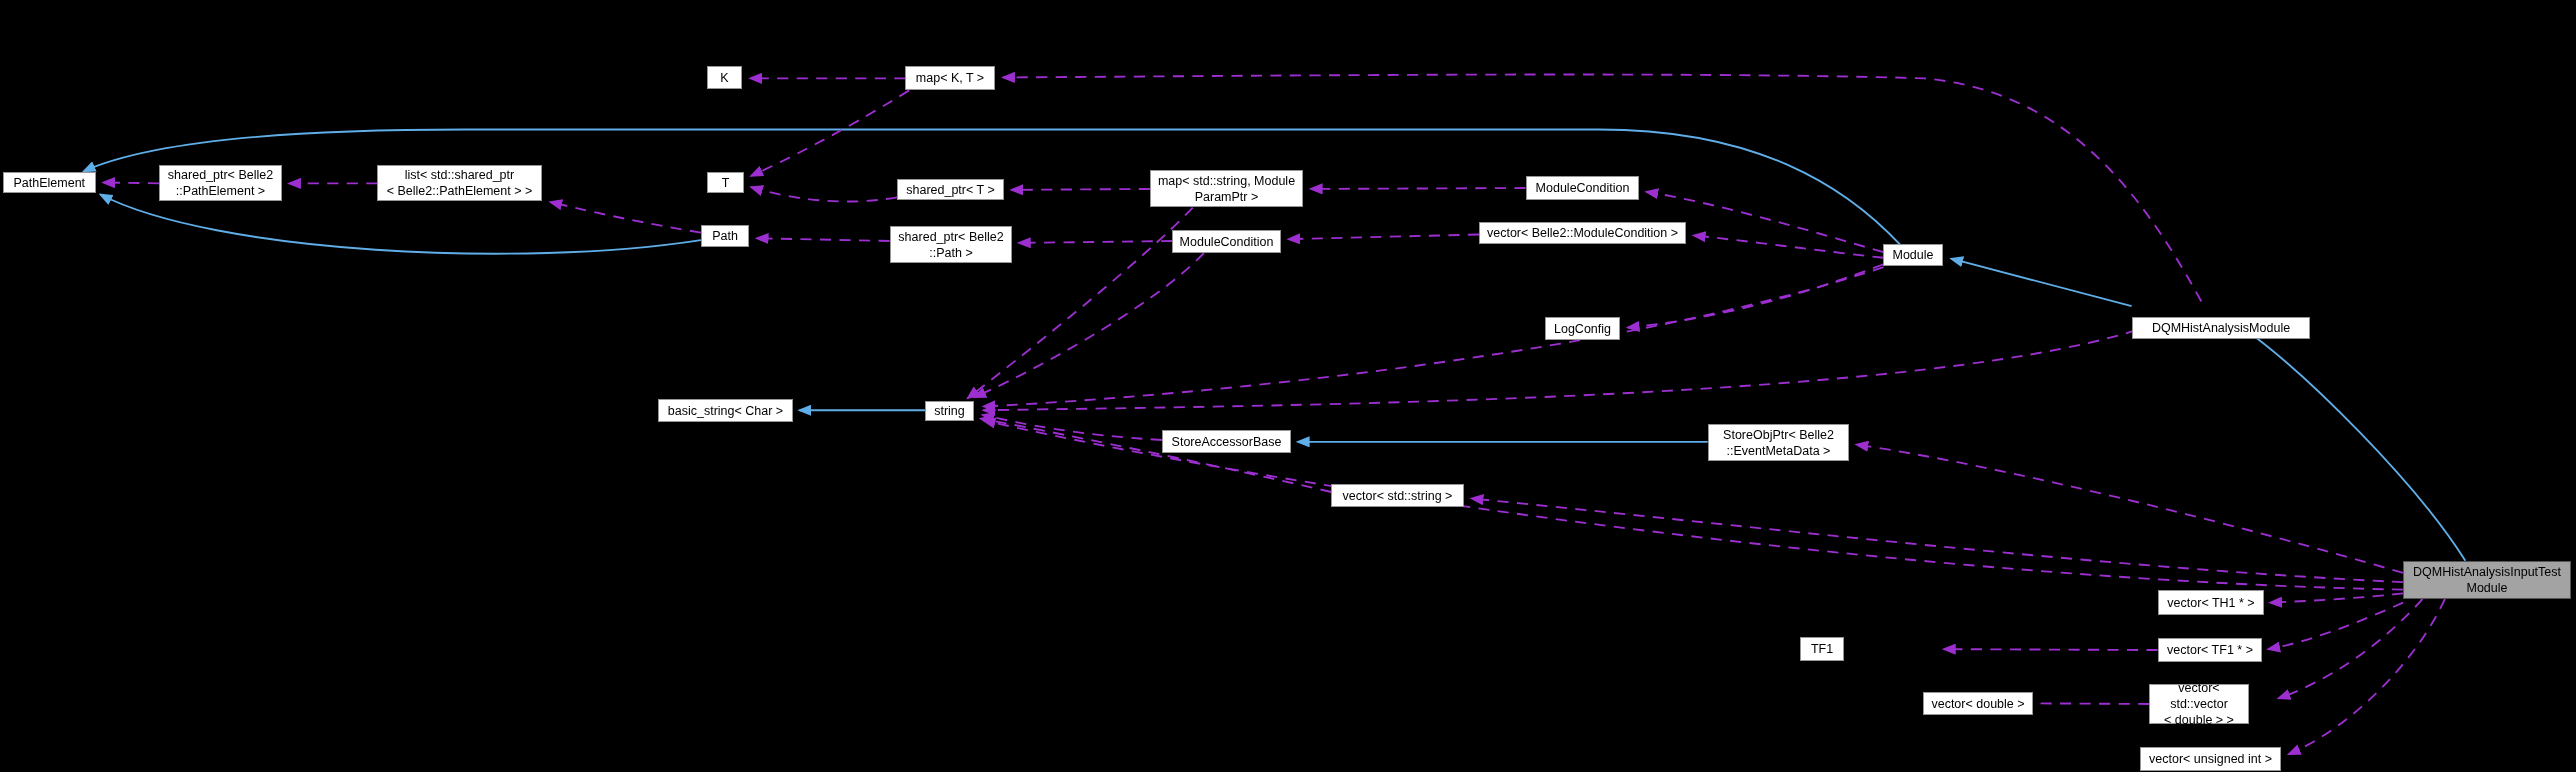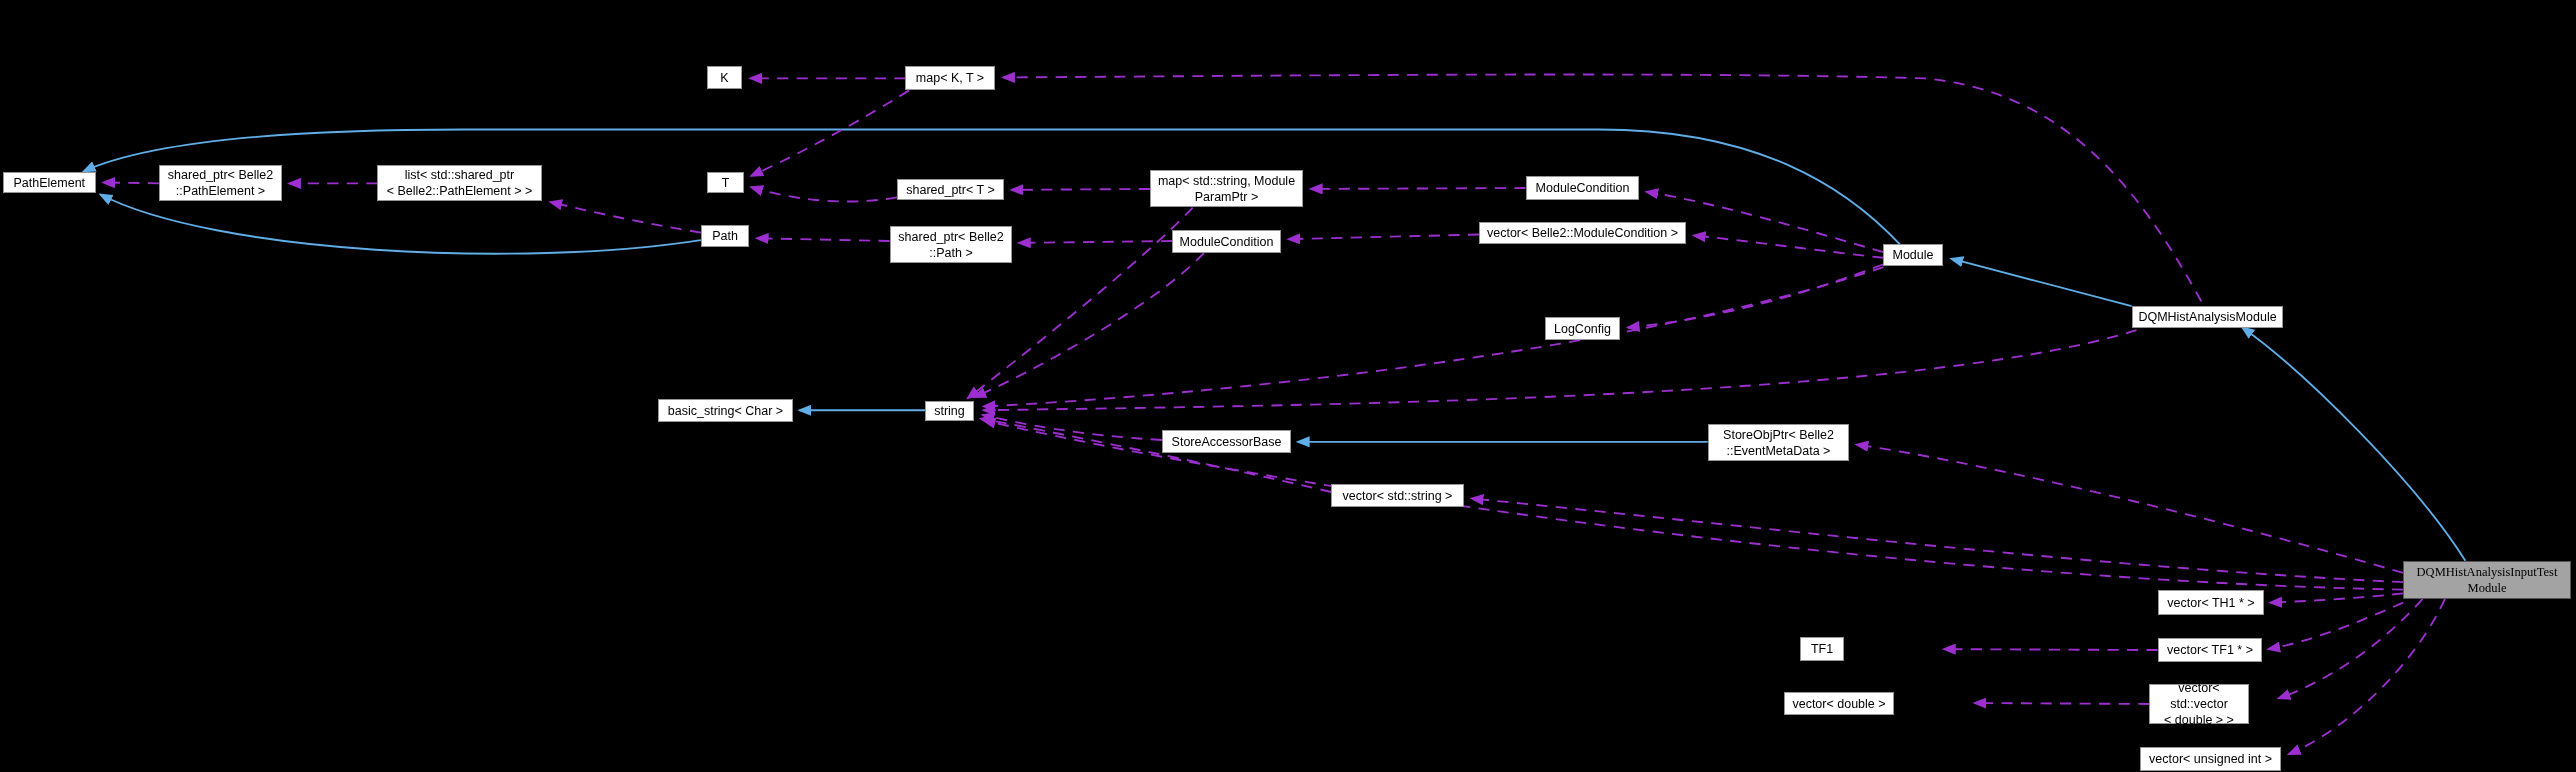--- a/index.html
+++ b/index.html
@@ -34,21 +34,20 @@
     display:flex;
     align-items:center;
     justify-content:center;
     text-align:center;
     white-space:pre-line;
     cursor:pointer;
   }
   .node.highlight{
     background:var(--hfill);
     border:1.4px solid var(--hborder);
-    font-family:Liberation Serif, serif;
   }
 </style>
 </head>
 <body>
 
 <div id="canvas">
 
   <svg id="edges" viewBox="0 0 2771 831" xmlns="http://www.w3.org/2000/svg">
     <defs>
       <marker id="ap" viewBox="0 0 10 8" markerWidth="15" markerHeight="12" refX="8.5" refY="4" orient="auto" markerUnits="userSpaceOnUse">
@@ -107,32 +106,32 @@
   <div class="node" style="left:897px;top:179px;width:107px;height:21.4px">shared_ptr&lt; T &gt;</div>
   <div class="node" style="left:1150px;top:170px;width:153px;height:37px">map&lt; std::string, Module
 ParamPtr &gt;</div>
   <div class="node" style="left:1526px;top:176px;width:113px;height:24px">ModuleCondition</div>
   <div class="node" style="left:701px;top:225px;width:48px;height:22px">Path</div>
   <div class="node" style="left:890px;top:226px;width:122px;height:37px">shared_ptr&lt; Belle2
 ::Path &gt;</div>
   <div class="node" style="left:1172px;top:230px;width:109px;height:23px">ModuleCondition</div>
   <div class="node" style="left:1479px;top:222px;width:207px;height:22px">vector&lt; Belle2::ModuleCondition &gt;</div>
   <div class="node" style="left:1883px;top:244px;width:60px;height:22px">Module</div>
-  <div class="node" style="left:2132px;top:306px;width:151px;height:22px">DQMHistAnalysisModule</div>
+  <div class="node" style="left:2132px;top:317px;width:178px;height:22px">DQMHistAnalysisModule</div>
   <div class="node" style="left:1545px;top:317px;width:75px;height:23px">LogConfig</div>
   <div class="node" style="left:658px;top:399px;width:135px;height:23px">basic_string&lt; Char &gt;</div>
   <div class="node" style="left:925px;top:401px;width:49px;height:19.5px">string</div>
   <div class="node" style="left:1162px;top:430px;width:129px;height:23px">StoreAccessorBase</div>
   <div class="node" style="left:1708px;top:424px;width:141px;height:37px">StoreObjPtr&lt; Belle2
 ::EventMetaData &gt;</div>
   <div class="node" style="left:1331px;top:484px;width:133px;height:23px">vector&lt; std::string &gt;</div>
   <div class="node highlight" style="left:2403px;top:561px;width:168px;height:38px">DQMHistAnalysisInputTest
 Module</div>
   <div class="node" style="left:2158px;top:590px;width:106px;height:25px">vector&lt; TH1 * &gt;</div>
   <div class="node" style="left:1800px;top:637px;width:44px;height:24px">TF1</div>
   <div class="node" style="left:2158px;top:638px;width:104px;height:24px">vector&lt; TF1 * &gt;</div>
-  <div class="node" style="left:1784px;top:692px;width:110px;height:23px">vector&lt; double &gt;</div>
+  <div class="node" style="left:1923px;top:692px;width:110px;height:23px">vector&lt; double &gt;</div>
   <div class="node" style="left:2149px;top:684px;width:100px;height:40px">vector&lt; std::vector
 &lt; double &gt; &gt;</div>
   <div class="node" style="left:2140px;top:747px;width:141px;height:24px">vector&lt; unsigned int &gt;</div>
 
 </div>
 
 
 </body></html>

